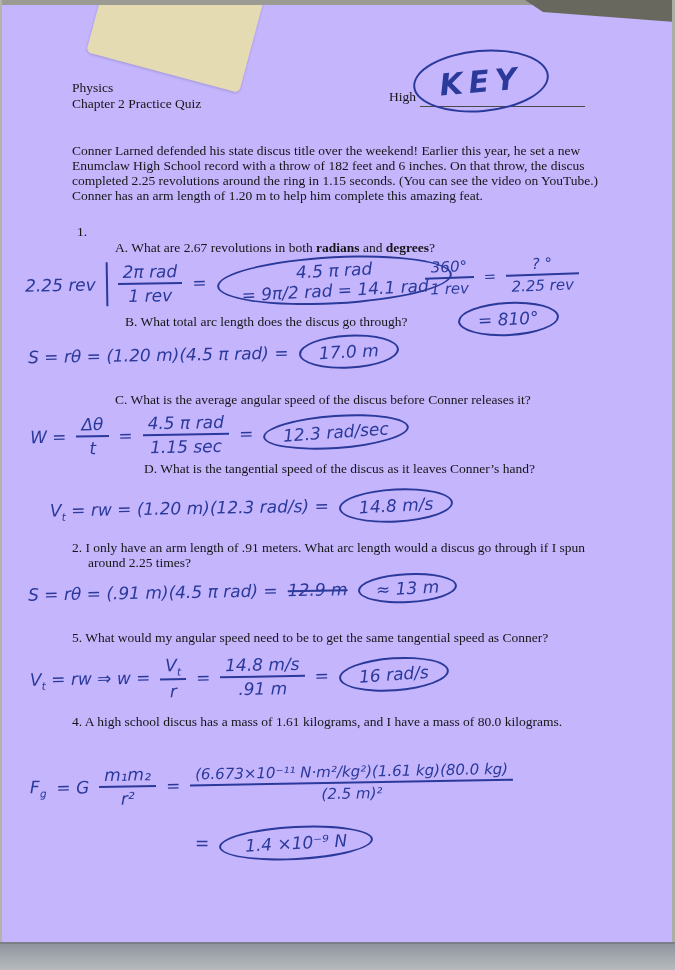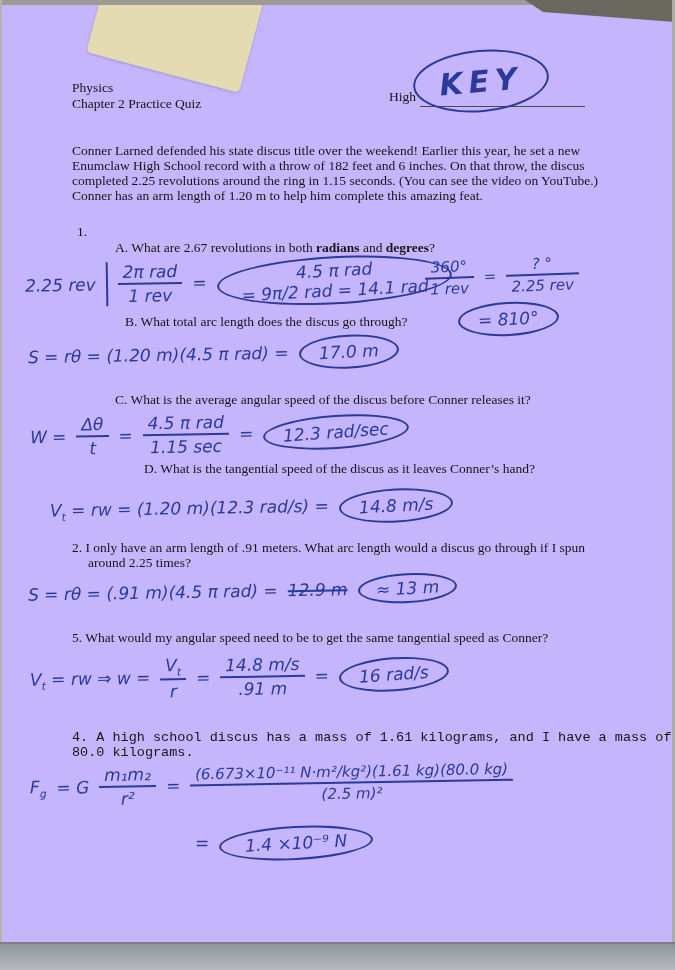--- a/index.html
+++ b/index.html
@@ -158,21 +158,21 @@
     </span>
     <span>=</span>
     <span class="frac">
       <span class="num">14.8 m/s</span>
       <span class="den">.91 m</span>
     </span>
     <span>=</span>
     <span class="oval" style="transform:rotate(-3deg);">16 rad/s</span>
   </div>
 
-  <div class="abs printed" style="left:72px; top:726px;font-family:Liberation Mono, monospace;">4.  A high school discus has a mass of 1.61 kilograms, and I have a mass of 80.0 kilograms.</div>
+  <div class="abs printed" style="left:72px; top:710px;">4.  A high school discus has a mass of 1.61 kilograms, and I have a mass of 80.0 kilograms.</div>
 
   <div class="abs hw row" style="left:30px; top:758px; transform:rotate(-1deg);">
     <span>
       <span>F</span><span class="sub">g</span>
     </span>
     <span>=  G</span>
     <span class="frac">
       <span class="num">m₁m₂</span>
       <span class="den">r²</span>
     </span>

